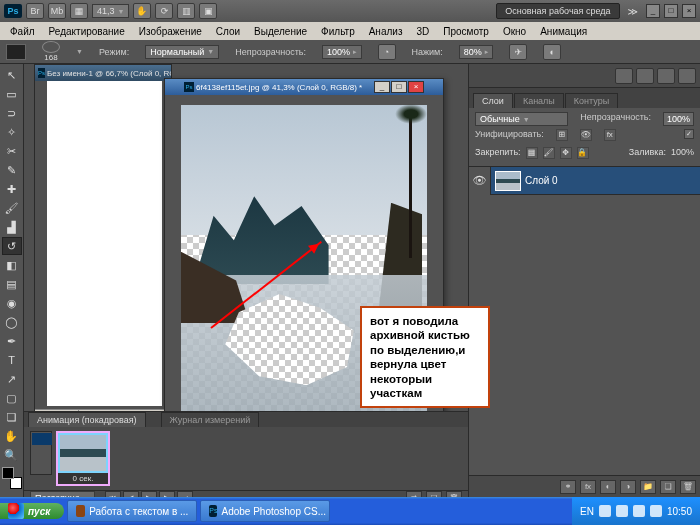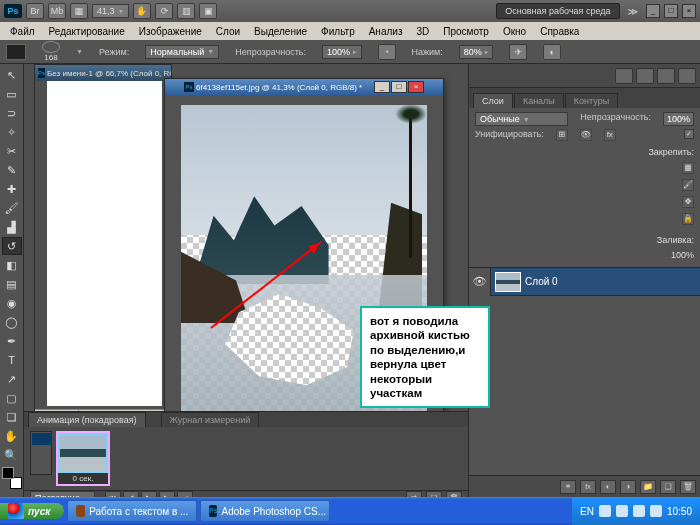--- a/index.html
+++ b/index.html
@@ -51,33 +51,33 @@
 .rock-l { position: absolute; top: 45%; left: 0; width: 28%; height: 22%; background: #3a2e24; clip-path: polygon(0 0,80% 40%,100% 100%,0 100%); }
 .rock-r { position: absolute; top: 30%; right: 2%; width: 18%; height: 35%; background: #2d2a20; clip-path: polygon(30% 0,100% 10%,100% 100%,0 100%); }
 .palm { position: absolute; top: 2%; right: 6%; width: 3px; height: 45%; background: #1a1410; }
 .palm::before { content: ''; position: absolute; top: -8px; left: -14px; width: 32px; height: 20px; background: radial-gradient(ellipse at center,#1a2818 30%,transparent 70%); }
 .erased { position: absolute; top: 58%; left: 18%; width: 55%; height: 28%; background:
   repeating-conic-gradient(#ccc 0 25%, #fff 0 50%) 0 0/12px 12px;
   clip-path: polygon(10% 20%,40% 0,70% 15%,95% 40%,90% 80%,60% 100%,25% 90%,0 55%); }
 .arrow { position: absolute; left: 36px; top: 228px; width: 140px; height: 2px; background: red; transform-origin: left center; transform: rotate(-38deg); }
 .arrow::before { content: ''; position: absolute; right: -2px; top: -4px; border: 5px solid transparent; border-left: 10px solid red; }
 .doc2 .status2 { position: absolute; bottom: 0; left: 0; right: 0; height: 14px; background: #d4d0c8; border-top: 1px solid #888; font-size: 8.5px; padding: 1px 3px; color: #333; }
-.callout { position: absolute; left: 360px; top: 306px; width: 130px; background: #fff; border: 2px solid #14b8a6; padding: 6px 8px; font-size: 11.5px; font-weight: bold; line-height: 1.25; color: #000; z-index: 30; }
+.callout { position: absolute; left: 360px; top: 306px; width: 130px; background: #fff; border: 2px solid #c2410c; padding: 6px 8px; font-size: 11.5px; font-weight: bold; line-height: 1.25; color: #000; z-index: 30; }
 .right-panels { width: 232px; background: #535353; border-left: 1px solid #2a2a2a; display: flex; flex-direction: column; font-size: 9px; color: #ddd; }
 .collapsed-dock { height: 24px; background: #494949; border-bottom: 1px solid #2a2a2a; display: flex; align-items: center; justify-content: flex-end; padding: 0 4px; gap: 3px; }
 .dock-ico { width: 18px; height: 16px; background: #666; border: 1px solid #333; border-radius: 2px; }
 .panel-tabs { height: 20px; background: #424242; display: flex; align-items: flex-end; padding: 0 4px; gap: 1px; }
 .ptab { padding: 2px 8px; background: #535353; border: 1px solid #2a2a2a; border-bottom: none; font-size: 9px; color: #ddd; }
 .ptab.inactive { background: #424242; color: #999; }
 .panel-body { background: #535353; padding: 4px 6px; border-bottom: 1px solid #2a2a2a; }
 .row { display: flex; gap: 12px; margin-bottom: 3px; }
 .row .lbl { color: #ccc; }
 .row select, .row .field { background: #6a6a6a; border: 1px solid #3a3a3a; color: #fff; font-size: 9px; padding: 1px 3px; }
 .chk { width: 10px; height: 10px; background: #6a6a6a; border: 1px solid #3a3a3a; color: #ddd; font-size: 7px; text-align: center; line-height: 8px; }
-.lock-row { display: flex; align-items: flex-end; gap: 5px; padding: 3px 0; flex-direction: column; }
+.lock-row { display: flex; align-items: flex-start; gap: 5px; padding: 3px 0; }
 .lock-ico { width: 12px; height: 12px; border: 1px solid #444; background: #5c5c5c; font-size: 8px; text-align: center; line-height: 10px; }
 .layer-list { flex: 1; background: #535353; }
 .layer-row { display: flex; align-items: center; background: #274f7a; height: 28px; border-bottom: 1px solid #2a2a2a; }
 .eye { width: 22px; height: 28px; display: flex; align-items: center; justify-content: center; background: #535353; border-right: 1px solid #2a2a2a; font-size: 11px; }
 .thumb { width: 26px; height: 20px; margin: 0 4px; background: linear-gradient(#aabccb 40%,#2d4a52 40% 60%,#b8c2c9 60%); border: 1px solid #fff; }
 .layer-name { color: #fff; font-size: 10px; }
 .panel-footer { height: 22px; background: #494949; border-top: 1px solid #2a2a2a; display: flex; align-items: center; justify-content: flex-end; padding: 0 4px; gap: 4px; }
 .pf-ico { width: 16px; height: 14px; border: 1px solid #333; background: #666; font-size: 8px; text-align: center; line-height: 12px; color: #ccc; }
 .bottom-panel { height: 86px; background: #535353; border-top: 1px solid #2a2a2a; display: flex; flex-direction: column; }
 .bp-tabs { height: 18px; background: #424242; display: flex; align-items: flex-end; padding: 0 4px; gap: 15px; }
@@ -129,21 +129,21 @@
     <span>Файл</span>
     <span>Редактирование</span>
     <span>Изображение</span>
     <span>Слои</span>
     <span>Выделение</span>
     <span>Фильтр</span>
     <span>Анализ</span>
     <span>3D</span>
     <span>Просмотр</span>
     <span>Окно</span>
-    <span>Справка</span>
+    <span>Анимация</span>
   </div>
 
   <div class="options">
     <div class="opt-swatch"></div>
     <div style="display:flex;flex-direction:column;align-items:center">
       <div style="width:18px;height:12px;border:1px solid #888;border-radius:50%"></div>
       <span style="font-size:8px">168</span>
     </div>
     <span class="chev">▼</span>
     <span class="opt-label">Режим:</span>

